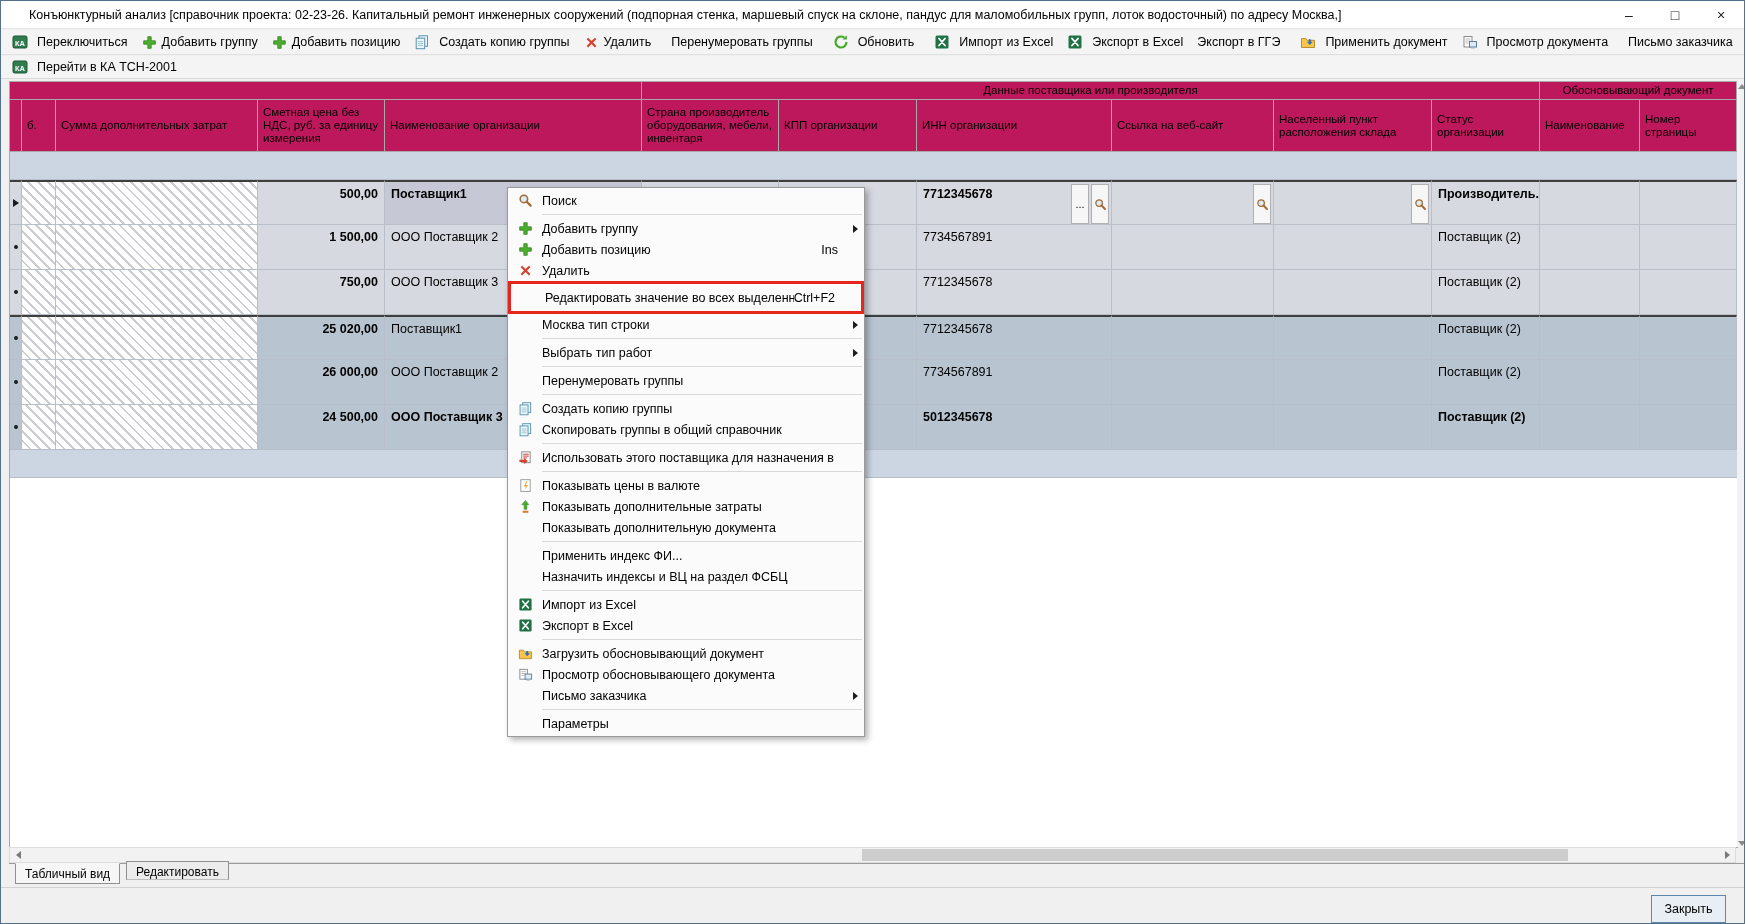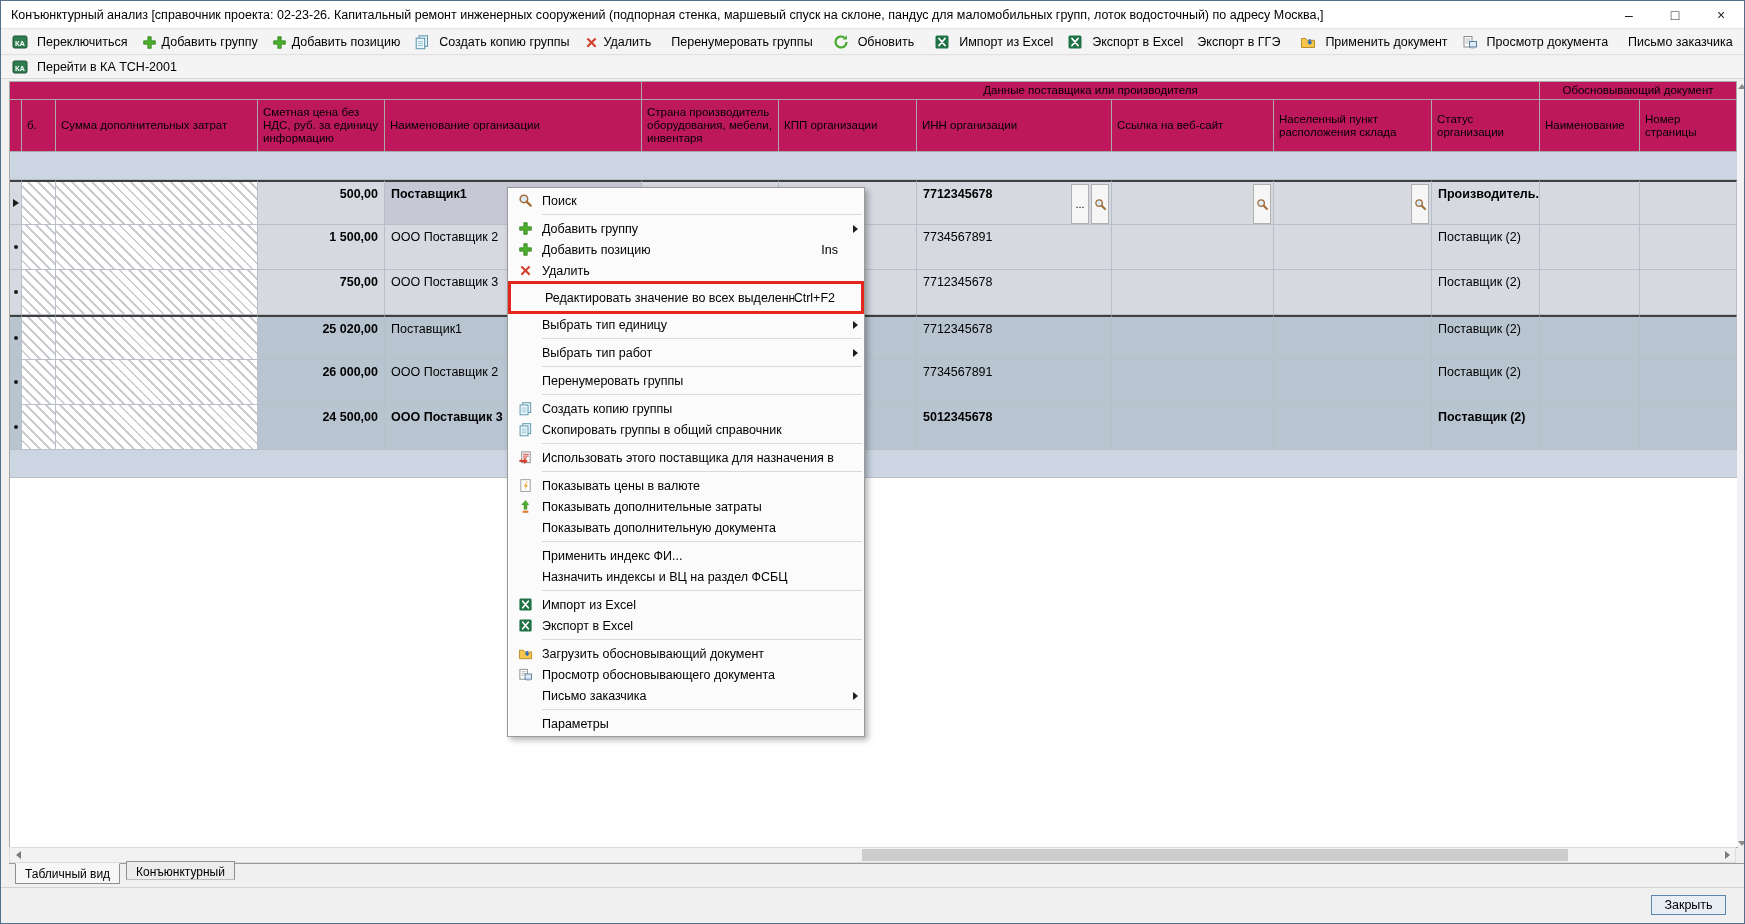--- a/index.html
+++ b/index.html
@@ -1,20 +1,20 @@
 <!DOCTYPE html>
 <html><head>
 <meta charset="utf-8">
 <style>
   html,body{margin:0;padding:0;background:#8a8a8a;}
   .window{position:relative;width:1745px;height:924px;background:#f0f0f0;border:1px solid #54718c;
     overflow:hidden;font-family:"Liberation Sans",sans-serif;color:#000;box-sizing:border-box;}
   
   .titlebar{position:absolute;left:0;top:0;right:0;height:28px;background:#ffffff;display:flex;
-    align-items:center;padding-left:10px;font-size:12.5px;border-bottom:1px solid #e6e6e6;box-sizing:border-box;}
+    align-items:center;padding-left:28px;font-size:12.5px;border-bottom:1px solid #e6e6e6;box-sizing:border-box;}
   .title{white-space:nowrap;overflow:hidden;}
   .win-controls{position:absolute;right:0;top:0;height:27px;display:flex;}
   .wbtn{width:46px;height:100%;display:flex;align-items:center;justify-content:center;font-size:14px;color:#222;}
   
   .toolbar{position:absolute;left:0;right:0;background:#f4f4f4;display:flex;align-items:center;
     padding:0 4px;box-sizing:border-box;}
   .tb1{top:29px;height:25px;border-bottom:1px solid #e0e0e0;}
   .tb2{top:55px;height:23px;border-bottom:1px solid #dadada;}
   .tbtn{display:inline-flex;align-items:center;gap:5px;height:21px;padding:0 7px;font-size:12.5px;
     background:transparent;border:none;white-space:nowrap;font-family:inherit;color:#000;}
@@ -76,21 +76,21 @@
   .tri-r{width:0;height:0;border-left:5px solid #7a7a7a;border-top:4px solid transparent;border-bottom:4px solid transparent;}
   .vscroll{position:absolute;left:1736px;top:80px;width:9px;height:766px;background:#f2f2f5;}
   .tri-u{width:0;height:0;border-bottom:5px solid #8a8a8a;border-left:4px solid transparent;border-right:4px solid transparent;margin:3px auto;}
   .tri-d{width:0;height:0;border-top:5px solid #8a8a8a;border-left:4px solid transparent;border-right:4px solid transparent;margin:752px auto 0;}
   
   .tabstrip{position:absolute;left:8px;top:862px;width:100%;height:24px;background:#f0f0f0;border-top:1px solid #9a9a9a;box-sizing:border-box;}
   .tab{position:absolute;font-size:12px;border:1px solid #8f8f8f;box-sizing:border-box;display:flex;align-items:flex-start;padding:3px 9px;}
   .tab.active{left:6px;top:-1px;height:21px;background:#f6f6f6;border-top:1px solid #f6f6f6;z-index:2;}
   .tab.inactive{left:117px;top:-3px;height:19px;background:#ececec;border-bottom:1px solid #bdbdbd;}
   .footer{position:absolute;left:0;top:886px;width:100%;height:38px;background:#f0f0f0;border-top:1px solid #d2d2d2;box-sizing:border-box;}
-  .close-btn{position:absolute;right:18px;top:7px;width:75px;height:20px;background:#e9eef5;
+  .close-btn{position:absolute;right:18px;top:7px;width:75px;height:28px;background:#e9eef5;
     border:1px solid #5e87b0;font-size:12.5px;font-family:inherit;}
 </style>
 </head>
 <body>
 
 <div class="window">
 
   <div class="titlebar">
     <span class="title">Конъюнктурный анализ [справочник проекта: 02-23-26. Капитальный ремонт инженерных сооружений (подпорная стенка, маршевый спуск на склоне, пандус для маломобильных групп, лоток водосточный) по адресу Москва,]</span>
     <div class="win-controls">
@@ -234,21 +234,21 @@
     <div class="hrow">
       <div class="ghcell gw0"></div>
       <div class="ghcell gw1">Данные поставщика или производителя</div>
       <div class="ghcell gw2">Обосновывающий документ</div>
     </div>
 
     <div class="hrow">
       <div class="hcell c0"></div>
       <div class="hcell c1">б.</div>
       <div class="hcell c2">Сумма дополнительных затрат</div>
-      <div class="hcell c3">Сметная цена без НДС, руб. за единицу информацию</div>
+      <div class="hcell c3">Сметная цена без НДС, руб. за единицу измерения</div>
       <div class="hcell c4">Наименование организации</div>
       <div class="hcell c5">Страна производитель оборудования, мебели, инвентаря</div>
       <div class="hcell c6">КПП организации</div>
       <div class="hcell c7">ИНН организации</div>
       <div class="hcell c8">Ссылка на веб-сайт</div>
       <div class="hcell c9">Населенный пункт расположения склада</div>
       <div class="hcell c10">Статус организации</div>
       <div class="hcell c11">Наименование</div>
       <div class="hcell c12">Номер страницы</div>
     </div>
@@ -445,21 +445,21 @@
         <span class="mi-sub"></span>
     </div>
     <div class="mi mi-red">
       <span class="mi-ic"></span>
       <span class="mi-label">Редактировать значение во всех выделенных позициях</span>
       <span class="mi-shortcut">Ctrl+F2</span>
         <span class="mi-sub"></span>
     </div>
     <div class="mi">
       <span class="mi-ic"></span>
-      <span class="mi-label">Выбрать тип единицу</span>
+      <span class="mi-label">Москва тип строки</span>
       <span class="mi-shortcut"></span>
         <span class="mi-sub">
           <span class="subtri"></span>
         </span>
     </div>
     <div class="msep"></div>
     <div class="mi">
       <span class="mi-ic"></span>
       <span class="mi-label">Выбрать тип работ</span>
       <span class="mi-shortcut"></span>
@@ -624,20 +624,20 @@
         <div class="tri-l"></div>
       </div>
     <div class="hthumb"></div>
     <div class="sarr right">
         <div class="tri-r"></div>
       </div>
   </div>
 
   <div class="tabstrip">
     <div class="tab active">Табличный вид</div>
-    <div class="tab inactive">Конъюнктурный</div>
+    <div class="tab inactive">Редактировать</div>
   </div>
 
   <div class="footer">
     <button class="close-btn">Закрыть</button>
   </div>
 
 </div>
 
 </body></html>

